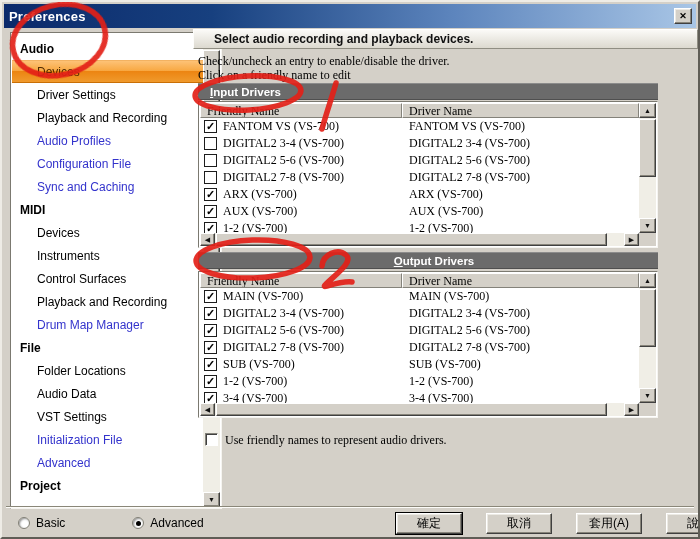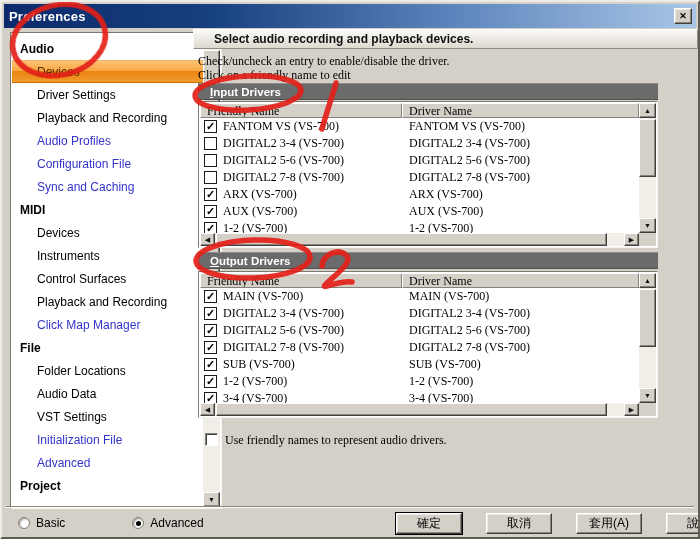--- a/index.html
+++ b/index.html
@@ -177,21 +177,21 @@
 
         <div class="side-item item">
           <span class="side-label">Control Surfaces</span>
         </div>
 
         <div class="side-item item">
           <span class="side-label">Playback and Recording</span>
         </div>
 
         <div class="side-item item blue">
-          <span class="side-label">Click Map Manager</span>
+          <span class="side-label">Drum Map Manager</span>
         </div>
 
         <div class="side-item section">
           <span class="side-label">File</span>
         </div>
 
         <div class="side-item item">
           <span class="side-label">Folder Locations</span>
         </div>
 
@@ -286,21 +286,21 @@
       <div class="sb-btn v-dn">▼</div>
     </div>
     <div class="lv-hscroll">
       <div class="sb-btn h-lf">◀</div>
       <div class="sb-thumb" style="top:0;left:16px;right:32px;height:100%;"></div>
       <div class="sb-btn h-rt">▶</div>
     </div>
     <div class="lv-corner"></div>
   </div>
 
-  <div class="groupbar" style="top:250px;">
+  <div class="groupbar" style="top:250px;justify-content:center;">
     <span><u>O</u>utput Drivers</span>
   </div>
   <div class="listview" style="top:269px;height:147px;">
     <div class="lv-header">
       <div class="lv-col lv-col1">Friendly Name</div>
       <div class="lv-col lv-col2">Driver Name</div>
     </div>
     <div class="lv-rows">
 
         <div class="lv-row">

